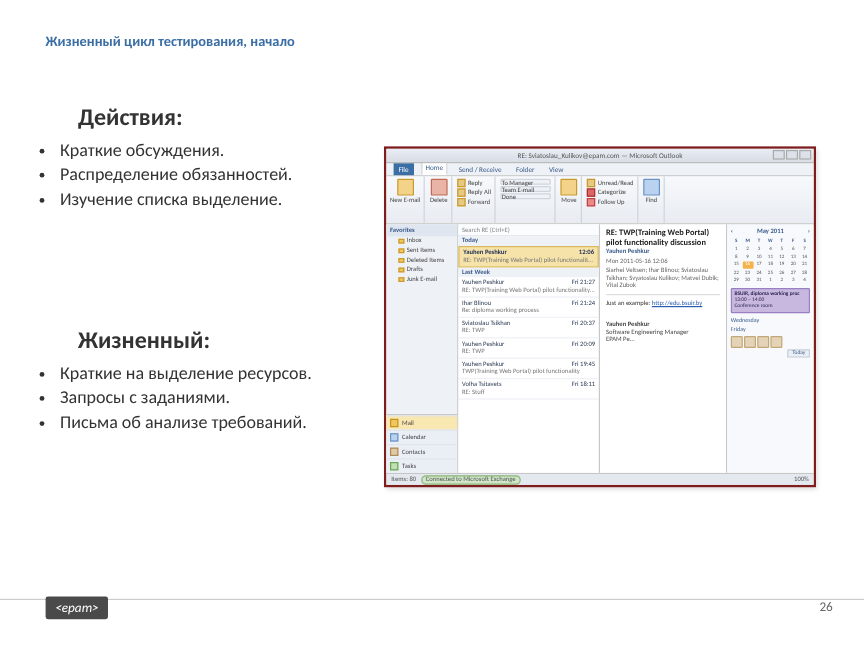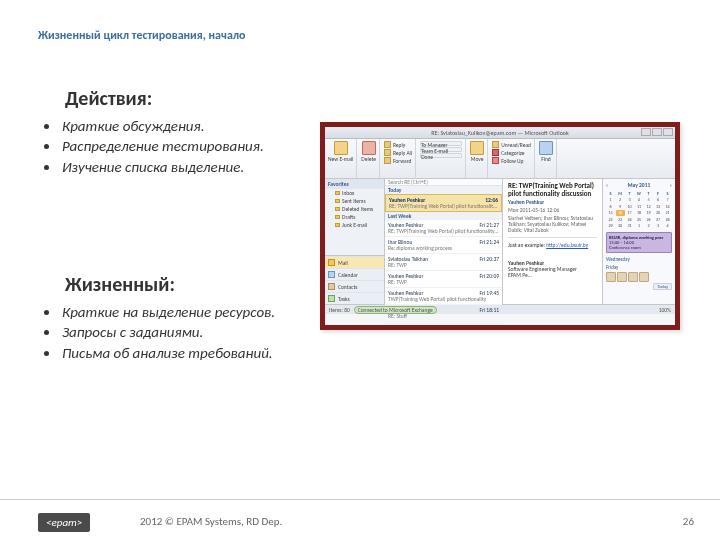--- a/index.html
+++ b/index.html
@@ -31,28 +31,28 @@
   .h2 { top: 272px; }
   .bullets {
     position: absolute;
     left: 48px;
     font-size: 15px;
     color: #333;
     line-height: 1.35;
   }
   .b1 { top: 116px; width: 240px; }
   .b2 { top: 302px; width: 240px; }
-  .bullets li { margin-left: 12px; padding-left: 2px; font-style: italic; }
+  .bullets li { padding-left: 2px; }
   .outlook {
     position: absolute;
     top: 122px;
     left: 320px;
     width: 360px;
-    height: 208px;
-    border: 5px solid #7f1d1d;
+    height: 284px;
+    border: 2px solid #7f1d1d;
     background: #f5f6f8;
     font-size: 5.5px;
     color: #444;
     box-shadow: 2px 2px 4px rgba(0,0,0,.15);
   }
   .ol-titlebar {
     height: 12px;
     background: linear-gradient(#e9edf3,#d8dde6);
     border-bottom: 1px solid #bbb;
     text-align: center;
@@ -133,21 +133,21 @@
   .face{width:10px;height:10px;background:#e5d3b8;border:1px solid #c2a878;border-radius:1px;}
   .ol-status{height:10px;background:#e4e8ef;border-top:1px solid #c7c7c7;display:flex;align-items:center;gap:4px;padding:0 4px;color:#555;}
   .stat-pill{background:#cfe6c6;border:1px solid #8ab579;border-radius:4px;padding:0 3px;}
   .footer-line {
     position: absolute;
     bottom: 40px; left: 0; width: 100%; height: 1px;
     background: #ccc;
   }
   .footer {
     position: absolute;
-    bottom: 0; left: 0; width: 100%; height: 40px;
+    bottom: 16px; left: 0; width: 100%; height: 40px;
   }
   .logo {
     position: absolute; left: 38px; bottom: 8px;
     background:#4a4a4a; color:#fff; font-size:11px; font-style:italic;
     padding: 3px 8px; border-radius:2px;
   }
   .copyright {
     position: absolute; left: 140px; bottom: 12px;
     font-size: 11px; color:#666;
   }
@@ -157,39 +157,46 @@
   }
 </style>
 </head>
 <body>
 
 <div class="title">Жизненный цикл тестирования, начало</div>
 
 <div class="section-heading h1">Действия:</div>
 <ul class="bullets b1">
   <li>Краткие обсуждения.</li>
-  <li>Распределение тестирования.</li>
+  <li>Распределение обязанностей.</li>
   <li>Изучение списка выделение.</li>
 </ul>
 
 <div class="section-heading h2">Жизненный:</div>
 <ul class="bullets b2">
   <li>Краткие на выделение ресурсов.</li>
   <li>Запросы с заданиями.</li>
   <li>Письма об анализе требований.</li>
 </ul>
 
 <div class="outlook">
   <div class="ol-titlebar">
     <span>RE: Sviatoslau_Kulikov@epam.com — Microsoft Outlook</span>
     <div class="ol-winctrl">
       <span></span>
       <span></span>
       <span></span>
     </div>
+  </div>
+  <div class="ol-tabs">
+    <span style="background:#3a6ea5;color:#fff;padding:1px 4px;">File</span>
+    <span class="active">Home</span>
+    <span>Send / Receive</span>
+    <span>Folder</span>
+    <span>View</span>
   </div>
   <div class="ol-ribbon">
     <div class="rb-group">
       <div class="rb-btn-lg">
           <div class="rb-icon"></div>
           <span>New E-mail</span>
         </div>
     </div>
     <div class="rb-group">
       <div class="rb-btn-lg">
@@ -433,15 +440,14 @@
   <div class="ol-status">
     <span>Items: 80</span>
     <span class="stat-pill">Connected to Microsoft Exchange</span>
     <span style="margin-left:auto;">100%</span>
   </div>
 </div>
 
 <div class="footer-line"></div>
 <div class="footer">
   <div class="logo">&lt;epam&gt;</div>
-  <div class="copyright">2012 © EPAM Systems, RD Dep.</div>
   <div class="pagenum">26</div>
 </div>
 
 </body></html>

